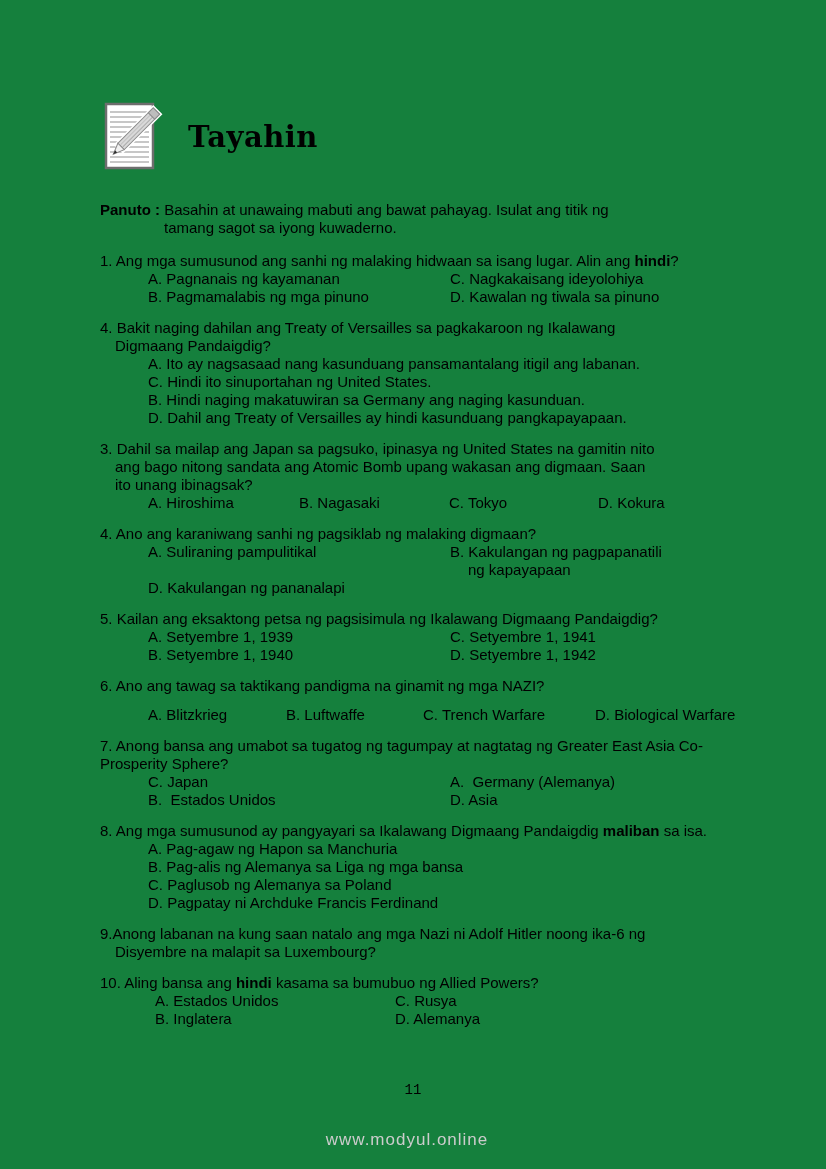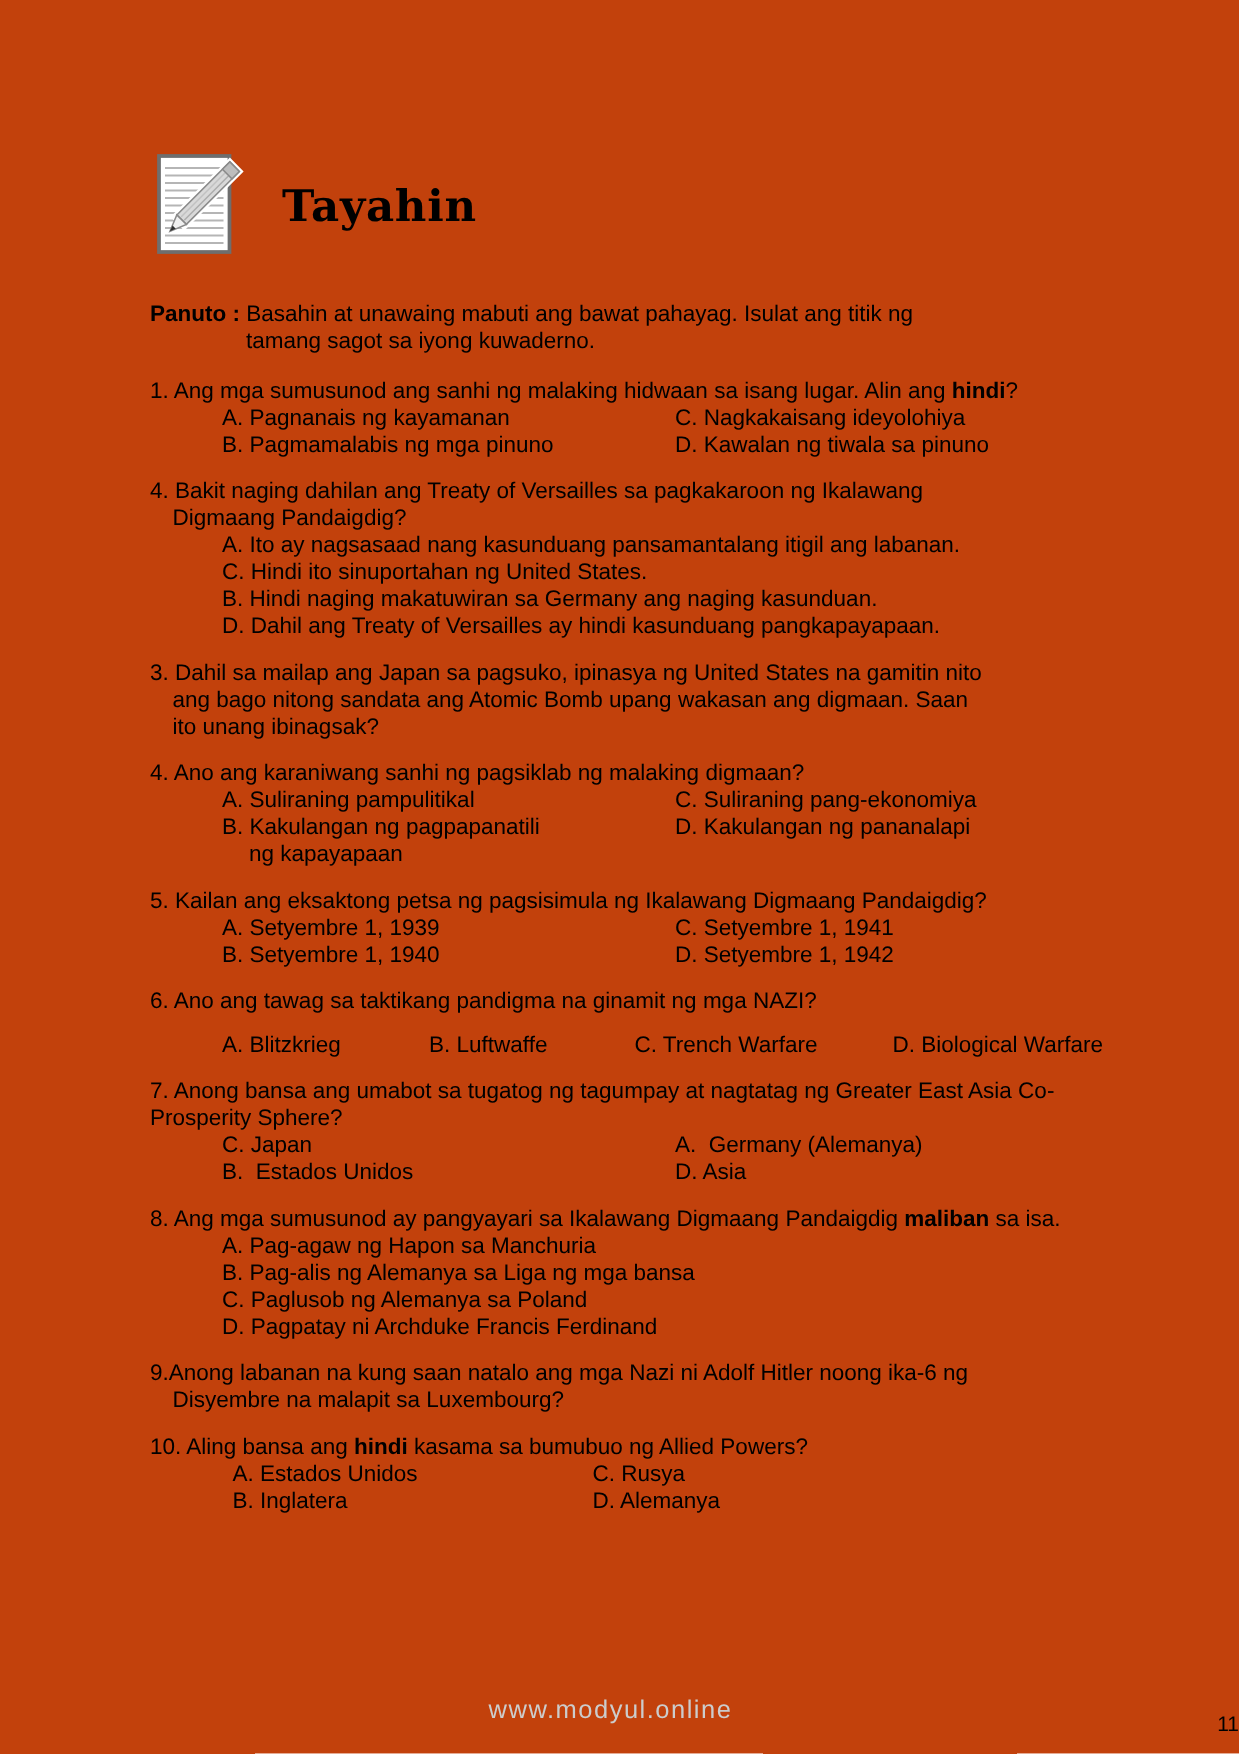--- a/index.html
+++ b/index.html
@@ -1,18 +1,18 @@
 <!DOCTYPE html>
 <html><head>
 <meta charset="utf-8">
 <style>
   html,body{margin:0;padding:0;background:#ffffff;}
   .page{
     width:826px;height:1169px;box-sizing:border-box;position:relative;
-    background:#c2410c;color:#000;
+    background:#15803d;color:#000;
     padding:100px 46px 0 100px;
     font-family:"Liberation Sans",sans-serif;
     font-size:15px;line-height:18px;
     overflow:hidden;
   }
   .header{display:flex;align-items:center;gap:10px;height:74px;margin-bottom:27px;}
   .icon-wrap{width:78px;height:74px;flex:0 0 auto;}
   .title{
     font-family:"DejaVu Serif",serif;font-weight:bold;
     font-size:29px;line-height:32px;margin:0;letter-spacing:0.5px;
@@ -22,22 +22,22 @@
   .question{margin-bottom:13px;}
   .q-line{white-space:pre-wrap;}
   .q-line.cont{padding-left:15px;}
   .options{margin-left:48px;}
   .option{padding-left:18px;text-indent:-18px;white-space:pre-wrap;}
   .options.two-col{display:grid;grid-template-columns:302px auto;}
   .options.two-col-narrow{display:grid;grid-template-columns:240px auto;margin-left:55px;}
   .options.row-a{display:grid;grid-template-columns:151px 150px 149px auto;}
   .options.row-b{display:grid;grid-template-columns:138px 137px 172px auto;margin-top:11px;}
   .page-number{
-    position:absolute;left:0;right:0;top:1140px;text-align:right;
-    font-family:Liberation Sans, sans-serif;font-size:14px;
+    position:absolute;left:0;right:0;top:1081px;text-align:center;
+    font-family:Liberation Mono, monospace;font-size:14px;
   }
   .watermark{
     position:absolute;left:0;right:12px;top:1118px;text-align:center;
     color:#cccccc;font-size:17px;letter-spacing:1px;margin-top:13px;
   }
 </style>
 </head>
 <body>
 
 <div class="page">
@@ -81,26 +81,31 @@
           <div class="option">A. Ito ay nagsasaad nang kasunduang pansamantalang itigil ang labanan.</div>
           <div class="option">C. Hindi ito sinuportahan ng United States.</div>
           <div class="option">B. Hindi naging makatuwiran sa Germany ang naging kasunduan.</div>
           <div class="option">D. Dahil ang Treaty of Versailles ay hindi kasunduang pangkapayapaan.</div>
         </div>
       </div>
       <div class="question">
         <div class="q-line"><span>3. Dahil sa mailap ang Japan sa pagsuko, ipinasya ng United States na gamitin nito</span></div>
         <div class="q-line cont"><span>ang bago nitong sandata ang Atomic Bomb upang wakasan ang digmaan. Saan</span></div>
         <div class="q-line cont"><span>ito unang ibinagsak?</span></div>
+        <div class="options row-a">
+          <div class="option">A. Hiroshima</div>
+          <div class="option">B. Nagasaki</div>
+          <div class="option">C. Tokyo</div>
+          <div class="option">D. Kokura</div>
+        </div>
       </div>
       <div class="question">
         <div class="q-line"><span>4. Ano ang karaniwang sanhi ng pagsiklab ng malaking digmaan?</span></div>
         <div class="options two-col">
           <div class="option">A. Suliraning pampulitikal</div>
-          <div class="option">C. Suliraning pang-ekonomiya</div>
           <div class="option">B. Kakulangan ng pagpapanatili
 ng kapayapaan</div>
           <div class="option">D. Kakulangan ng pananalapi</div>
         </div>
       </div>
       <div class="question">
         <div class="q-line"><span>5. Kailan ang eksaktong petsa ng pagsisimula ng Ikalawang Digmaang Pandaigdig?</span></div>
         <div class="options two-col">
           <div class="option">A. Setyembre 1, 1939</div>
           <div class="option">C. Setyembre 1, 1941</div>

